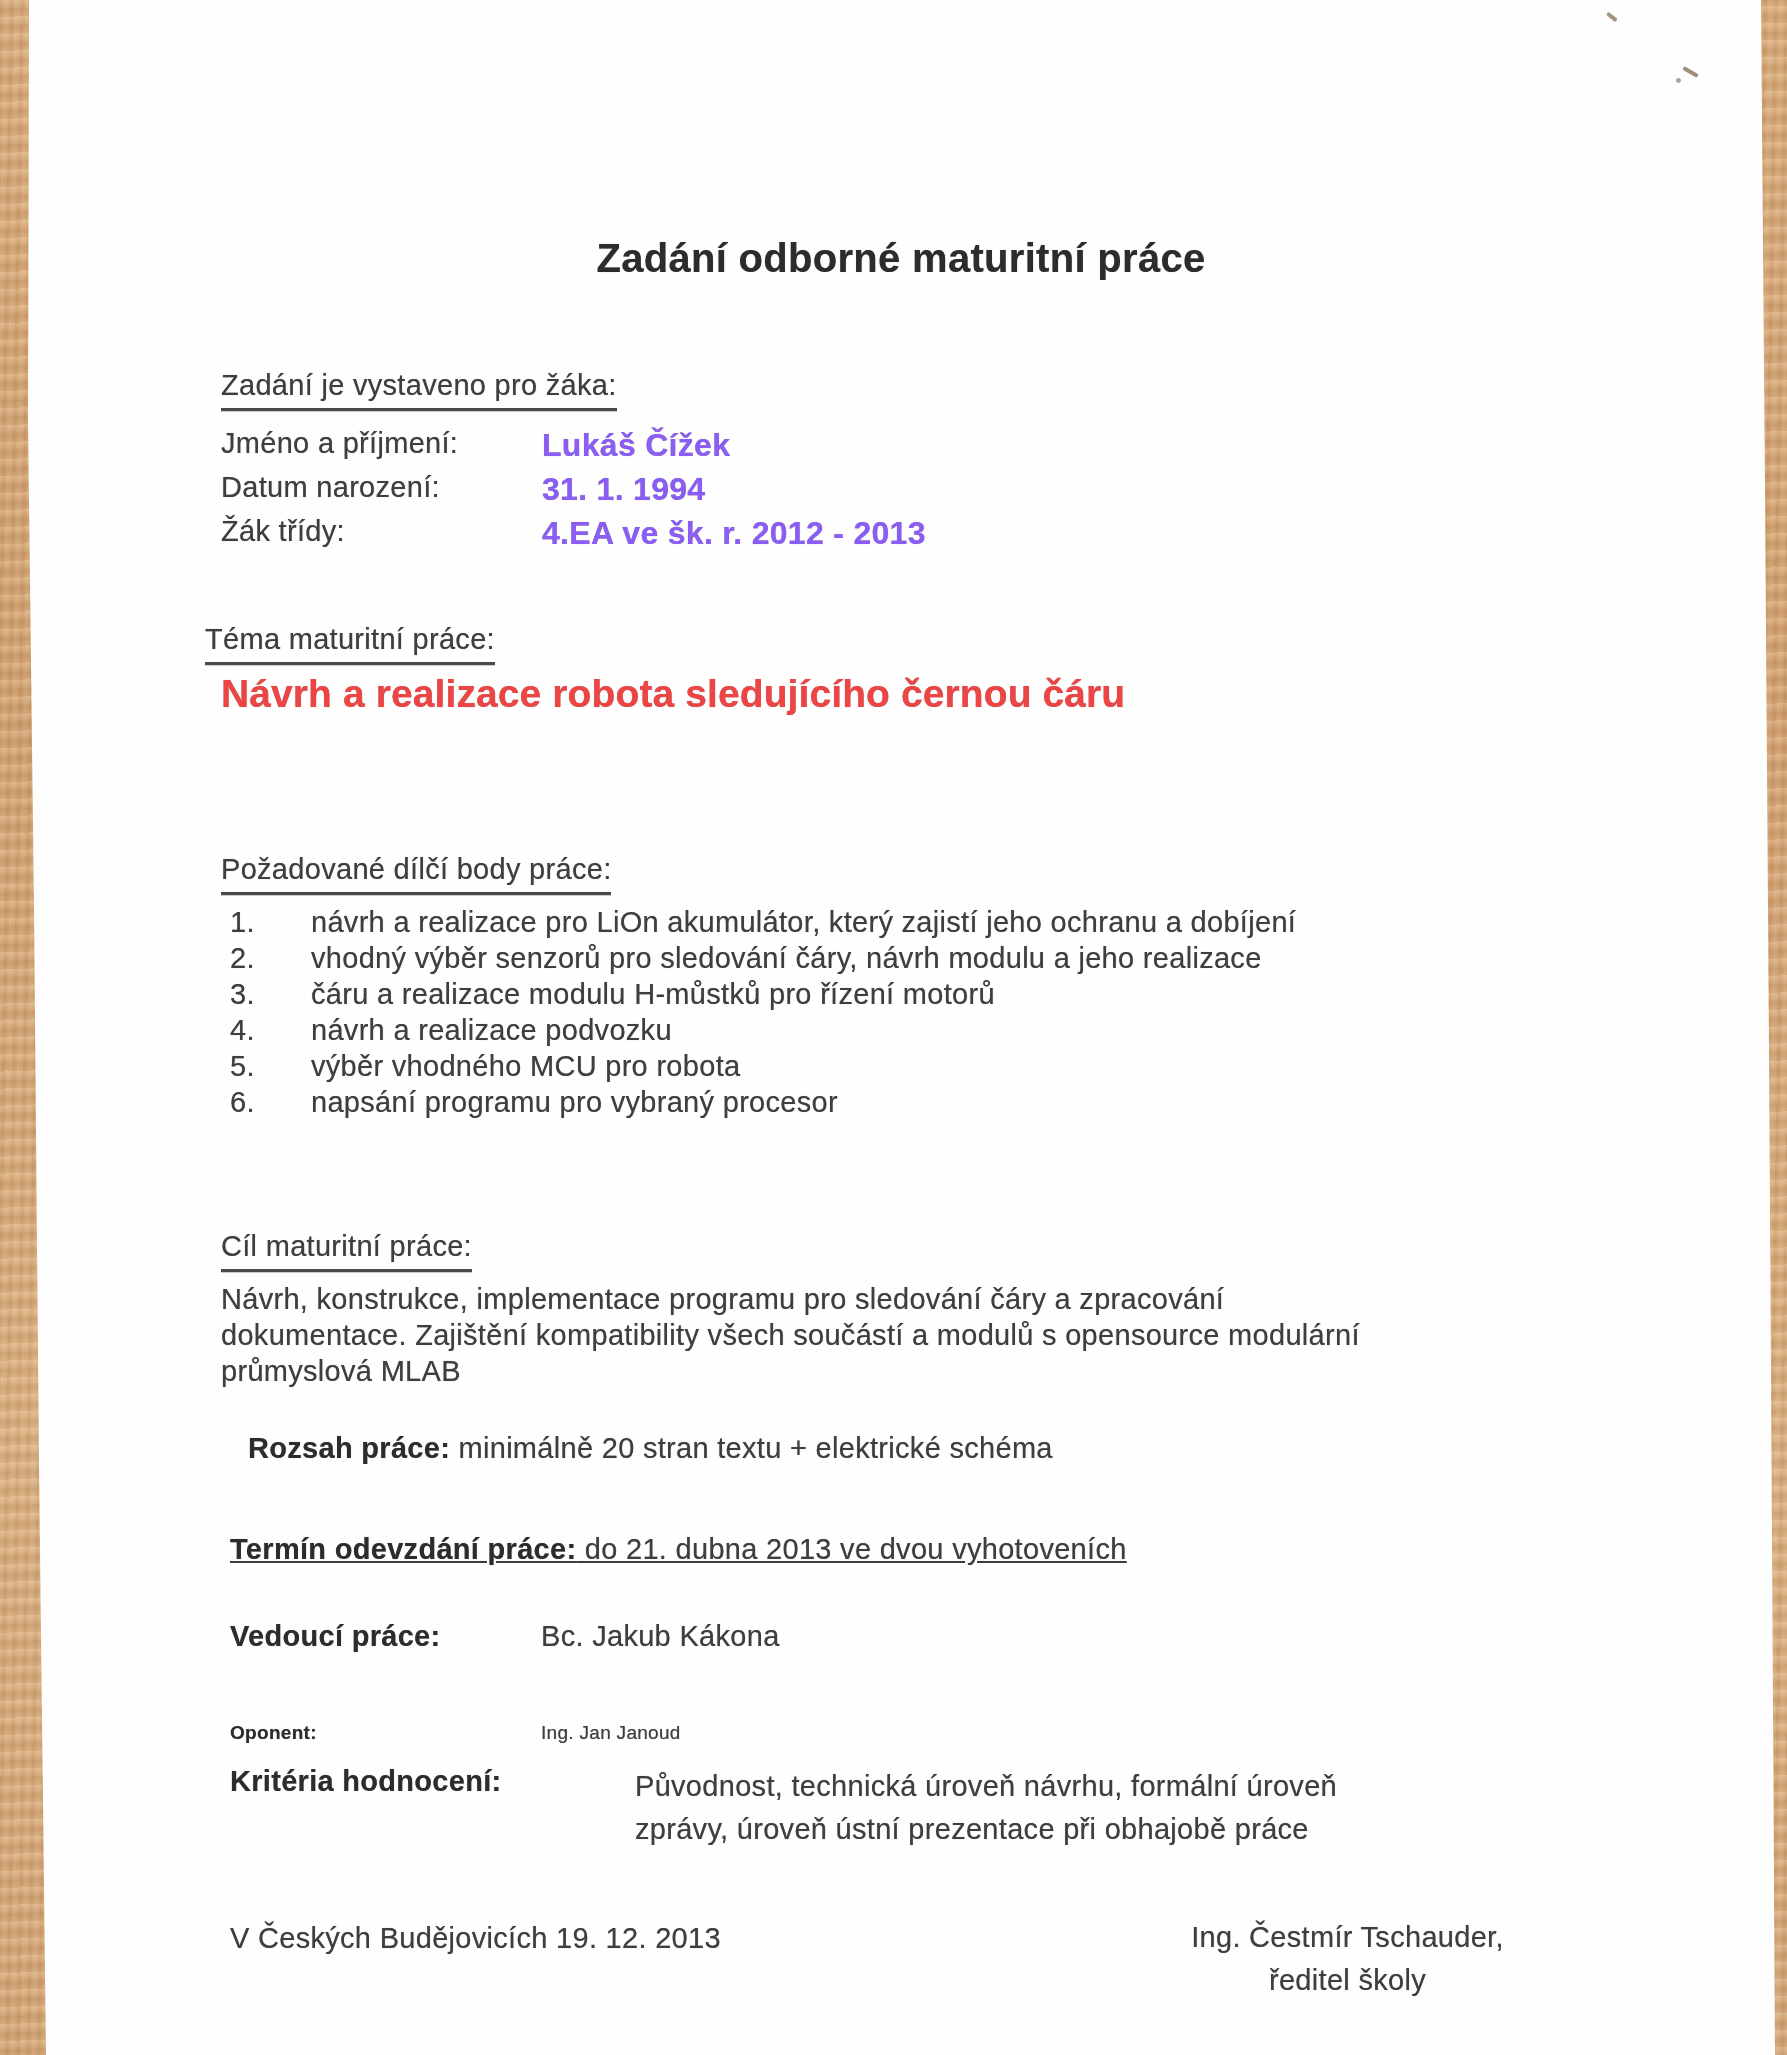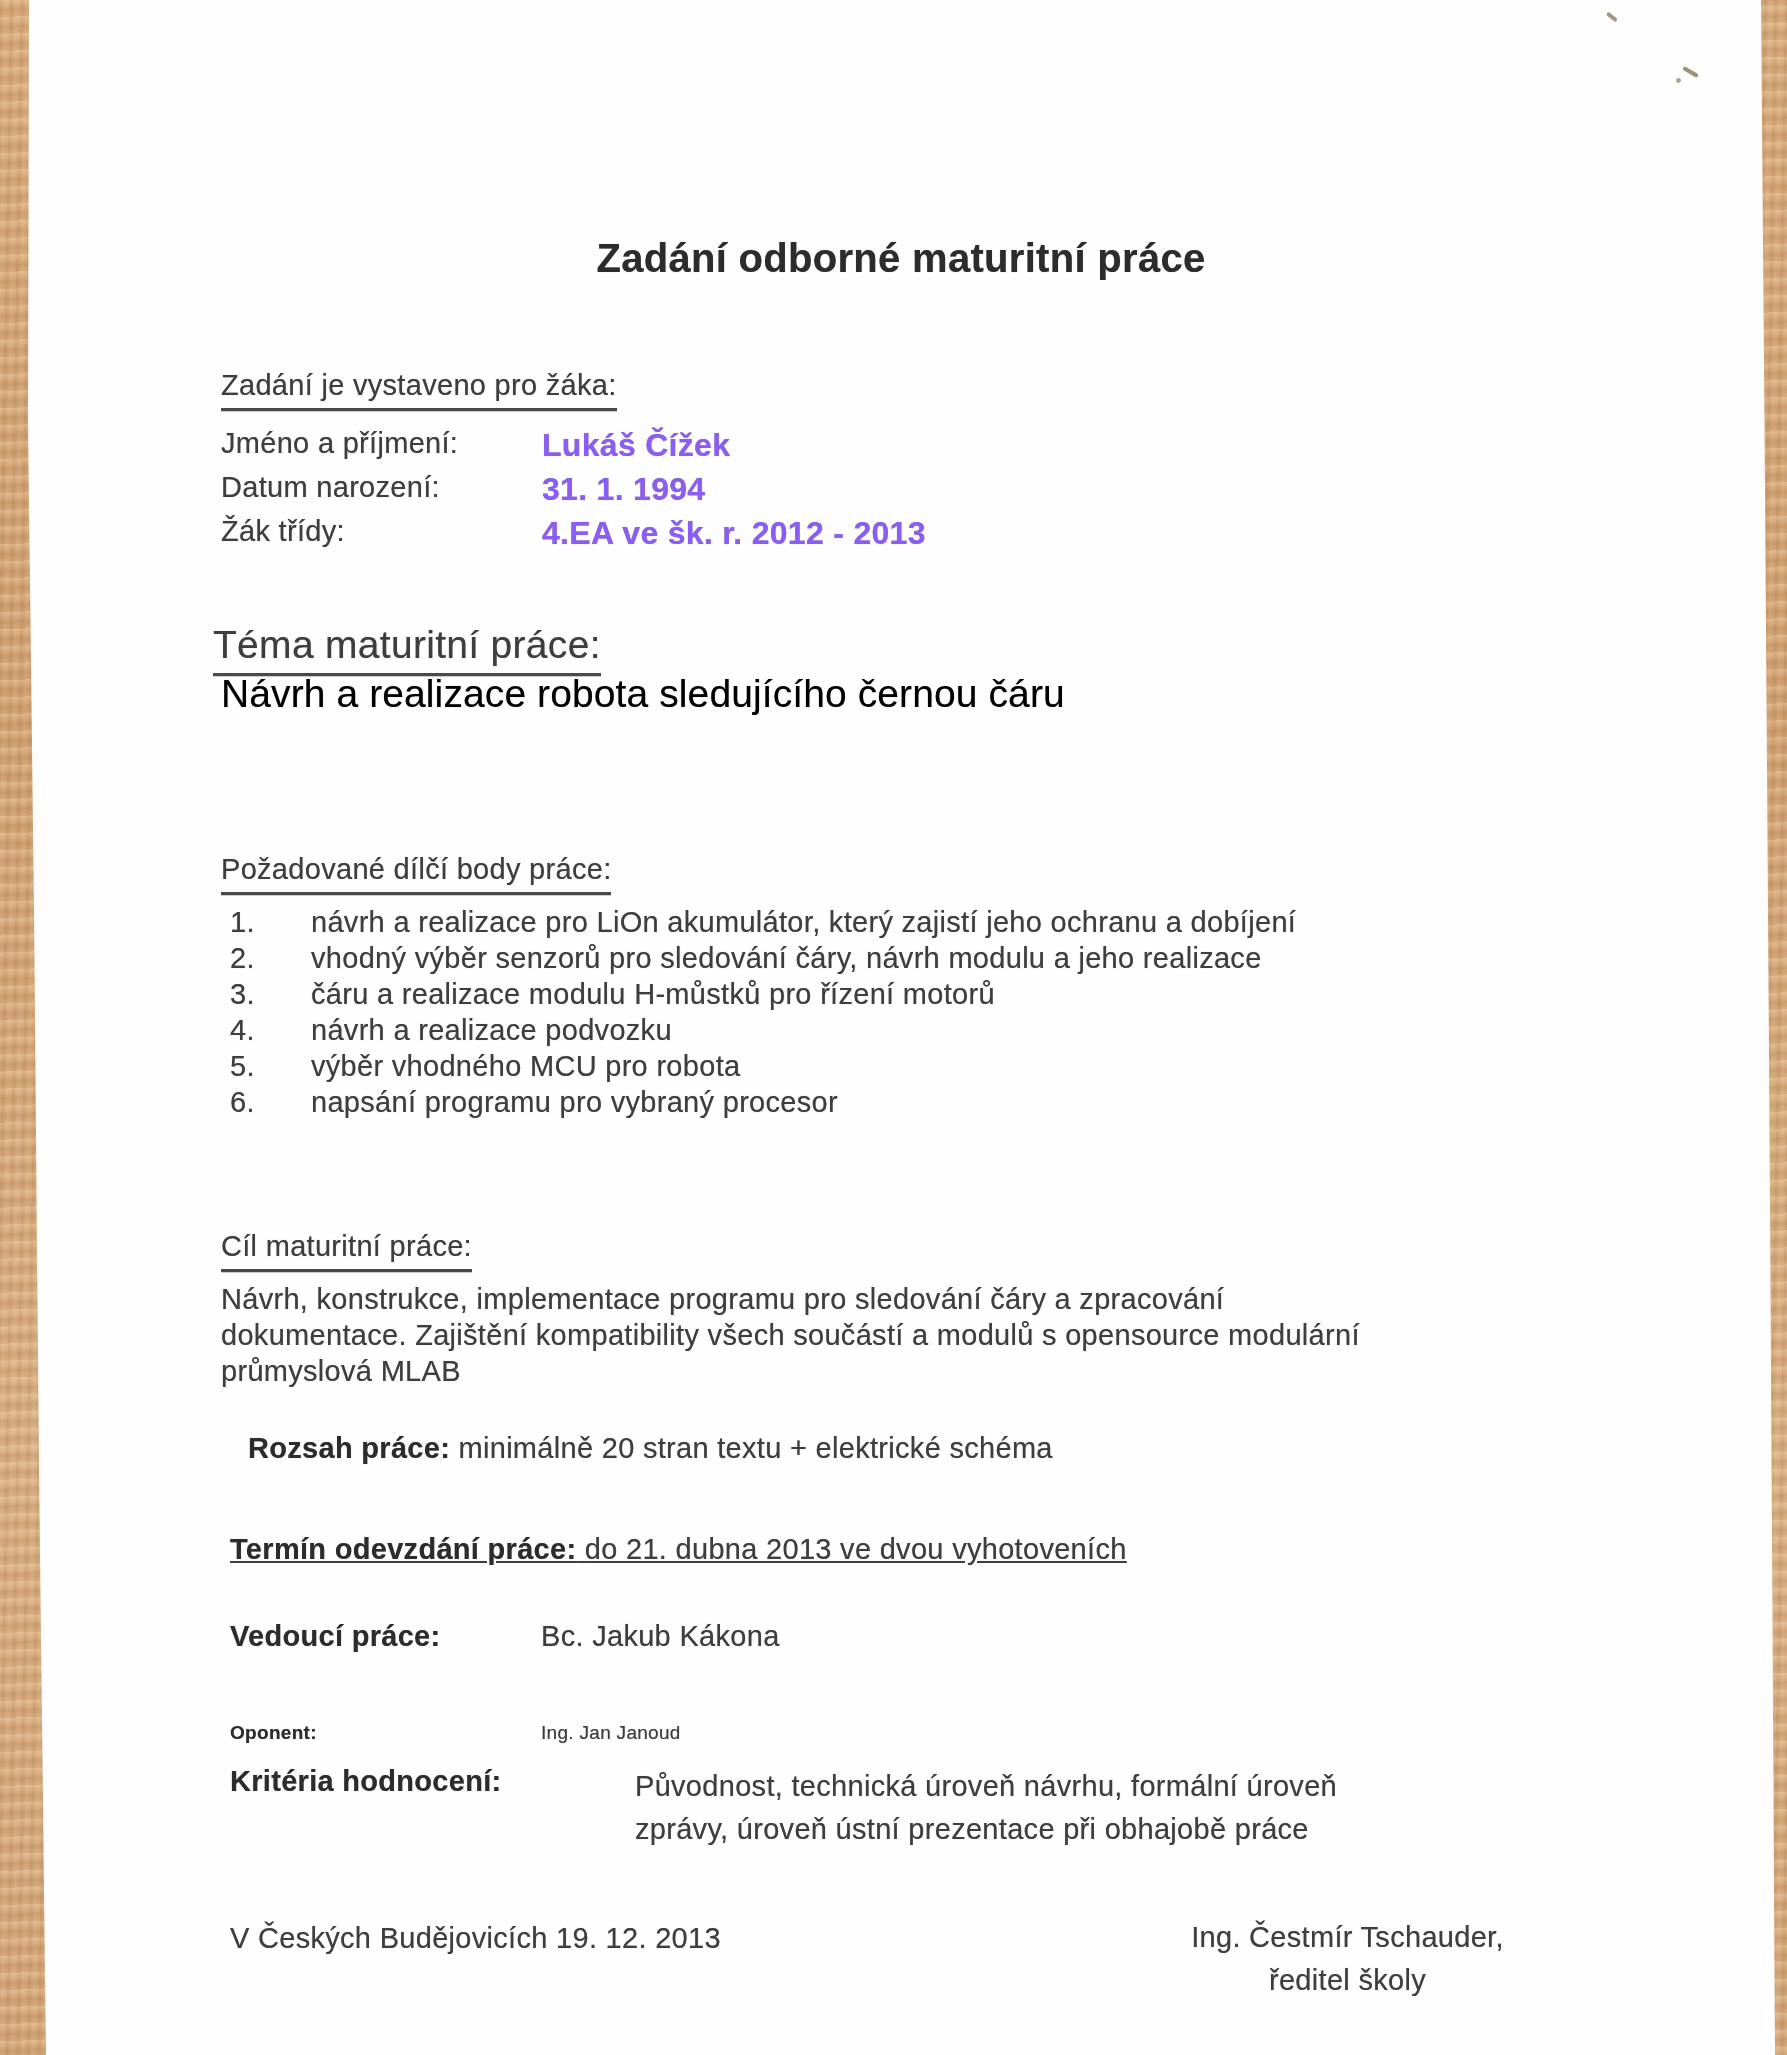--- a/index.html
+++ b/index.html
@@ -62,22 +62,22 @@
     font-size: 40px;
     font-weight: 700;
     color: #2c2c2c;
   }
   .sec-student-head { top: 369px; left: 221px; font-size: 29px; }
   .identity { top: 427px; left: 221px; font-size: 29px; }
   .id-row { display: flex; height: 44px; align-items: flex-start; }
   .id-label { width: 321px; }
   .id-value { font-size: 32px; font-weight: 700; color: #8b5cf6; }
 
-  .sec-topic-head { top: 623px; left: 213px; font-size: 39px; }
-  .topic-text { top: 672px; left: 221px; font-size: 39px; font-weight: 400; color: #000000; letter-spacing: 0.1px; }
+  .sec-topic-head { top: 623px; left: 205px; font-size: 29px; }
+  .topic-text { top: 672px; left: 221px; font-size: 39px; font-weight: 700; color: #ef4444; letter-spacing: 0.1px; }
 
   .sec-req-head { top: 853px; left: 221px; font-size: 29px; }
   .req-list { top: 906px; left: 230px; font-size: 29px; }
   .req-item { display: flex; height: 36px; }
   .req-num { width: 81px; }
 
   .sec-goal-head { top: 1230px; left: 221px; font-size: 29px; }
   .goal-par { top: 1281px; left: 221px; font-size: 29px; line-height: 36px; }
 
   .scope-line { top: 1432px; left: 248px; font-size: 29px; }

